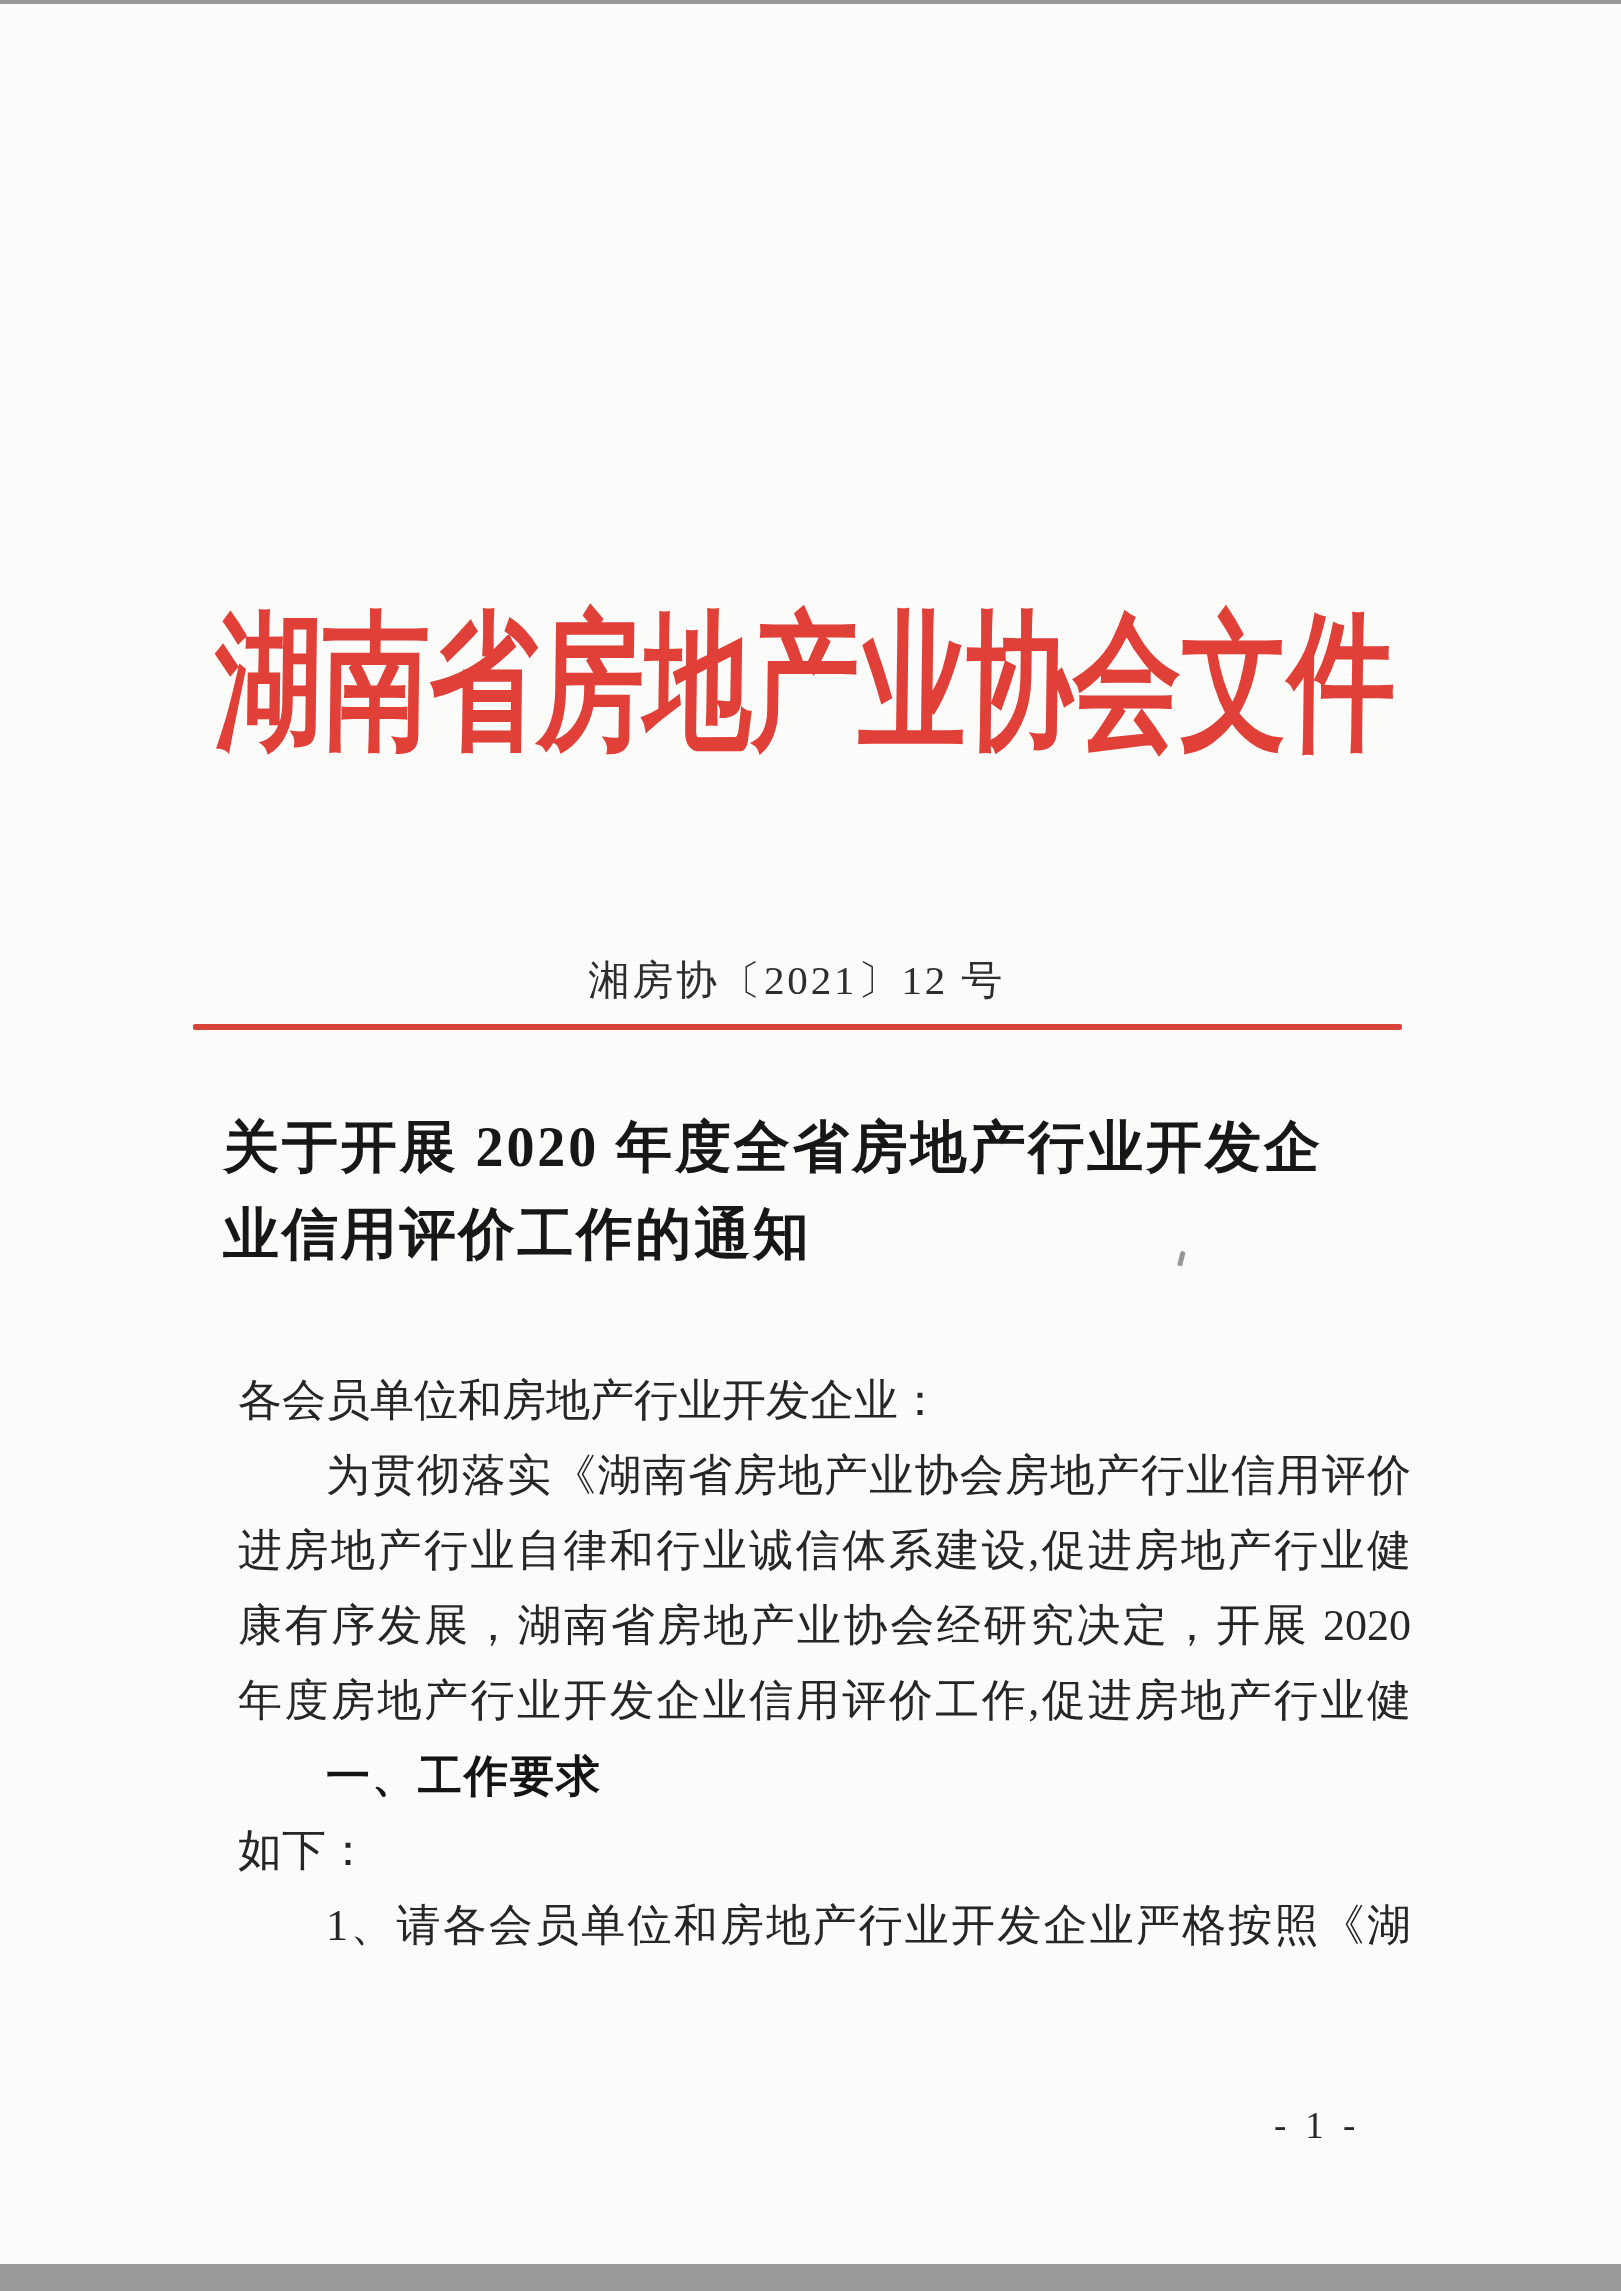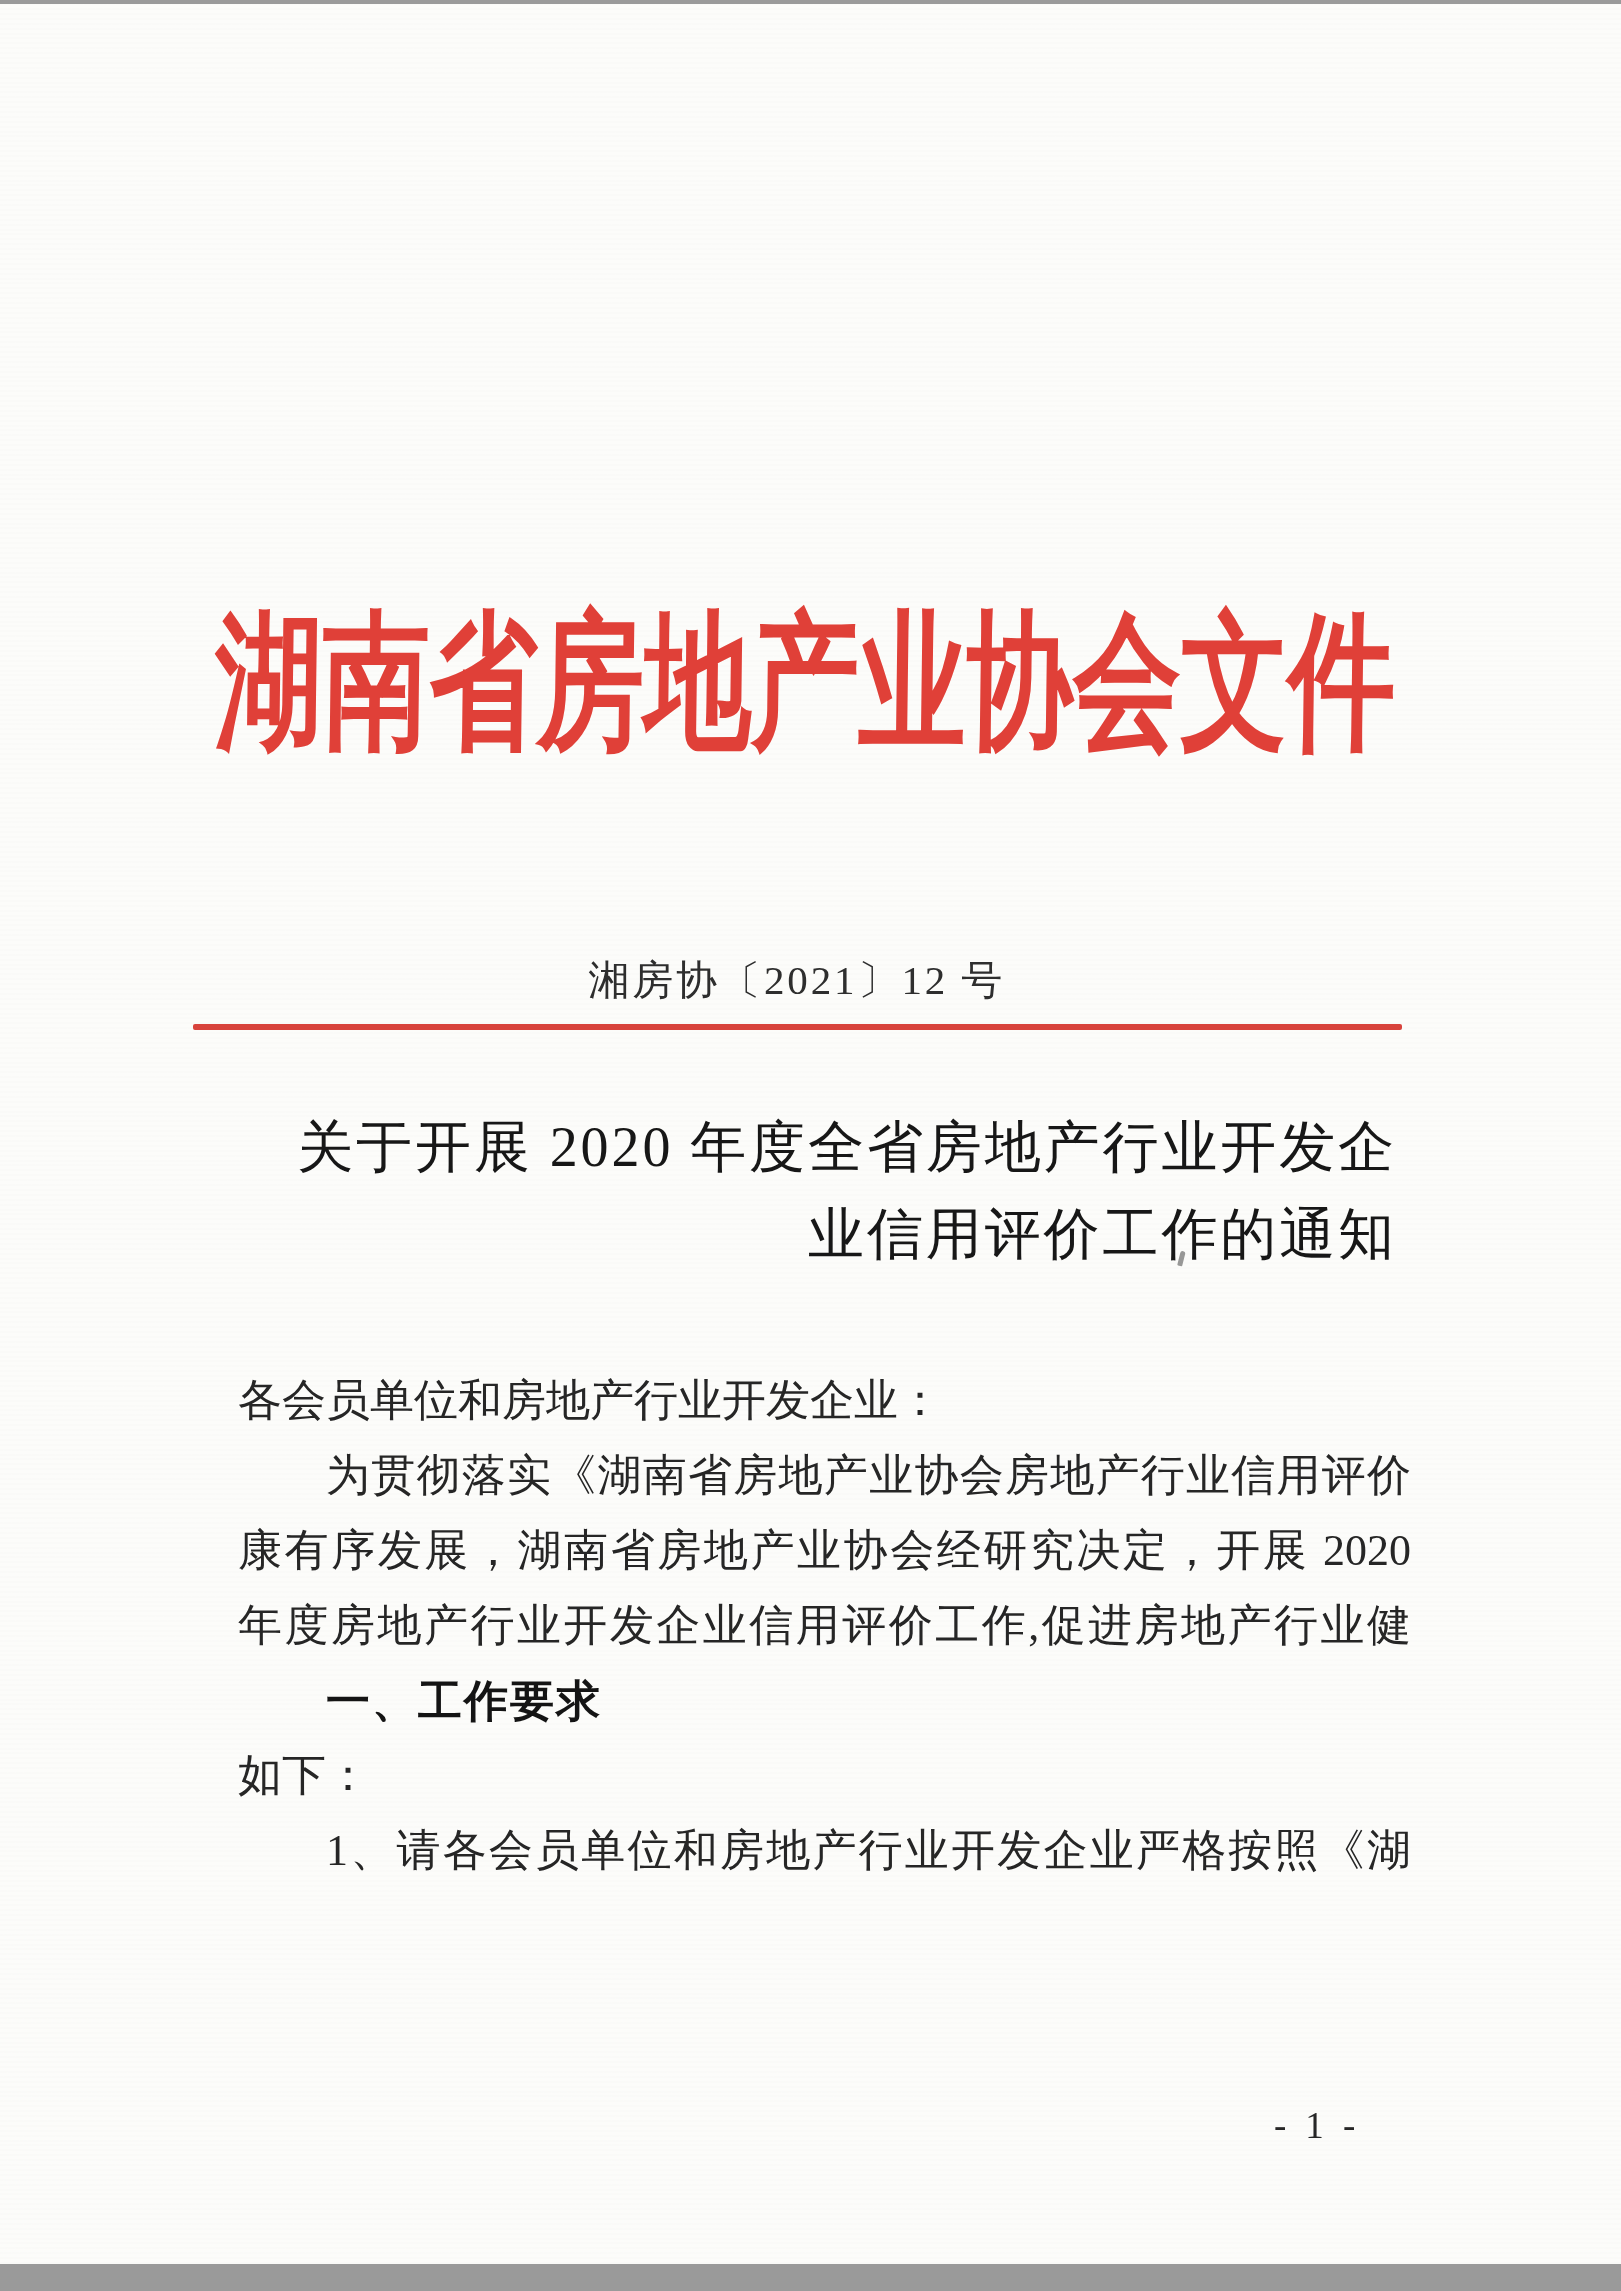--- a/index.html
+++ b/index.html
@@ -47,24 +47,24 @@
     width: 1209px;
     height: 5.9px;
     background: var(--rule-red, #d8433c);
     border-radius: 2px;
   }
   .notice-title {
     position: absolute;
     top: 1100px;
     left: 223px;
     width: 1174px;
-    text-align: right;
+    text-align: left;
     font-size: 56px;
     line-height: 87px;
-    font-weight: normal;
+    font-weight: bold;
     color: #171717;
     letter-spacing: 2.9px;
     white-space: nowrap;
   }
   .body-block {
     position: absolute;
     top: 1359px;
     left: 238px;
     width: 1173px;
     font-size: 44px;
@@ -121,20 +121,21 @@
   <div class="red-rule"></div>
 
   <div class="notice-title">
     <div>关于开展 2020 年度全省房地产行业开发企</div>
     <div>业信用评价工作的通知</div>
   </div>
 
   <div class="body-block">
     <div class="bline">各会员单位和房地产行业开发企业：</div>
     <div class="bline indent justify">为贯彻落实《湖南省房地产业协会房地产行业信用评价</div>
+    <div class="bline justify">进房地产行业自律和行业诚信体系建设,促进房地产行业健</div>
     <div class="bline justify">康有序发展，湖南省房地产业协会经研究决定，开展 2020</div>
     <div class="bline justify">年度房地产行业开发企业信用评价工作,促进房地产行业健</div>
     <div class="bline indent hei">一、工作要求</div>
     <div class="bline">如下：</div>
     <div class="bline indent justify">1、请各会员单位和房地产行业开发企业严格按照《湖</div>
   </div>
 
   <div class="scan-artifact"></div>
 
   <div class="page-number">- 1 -</div>

